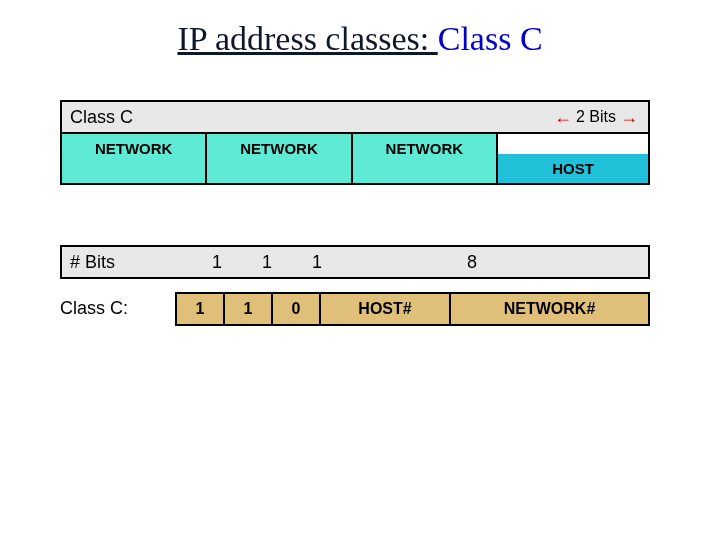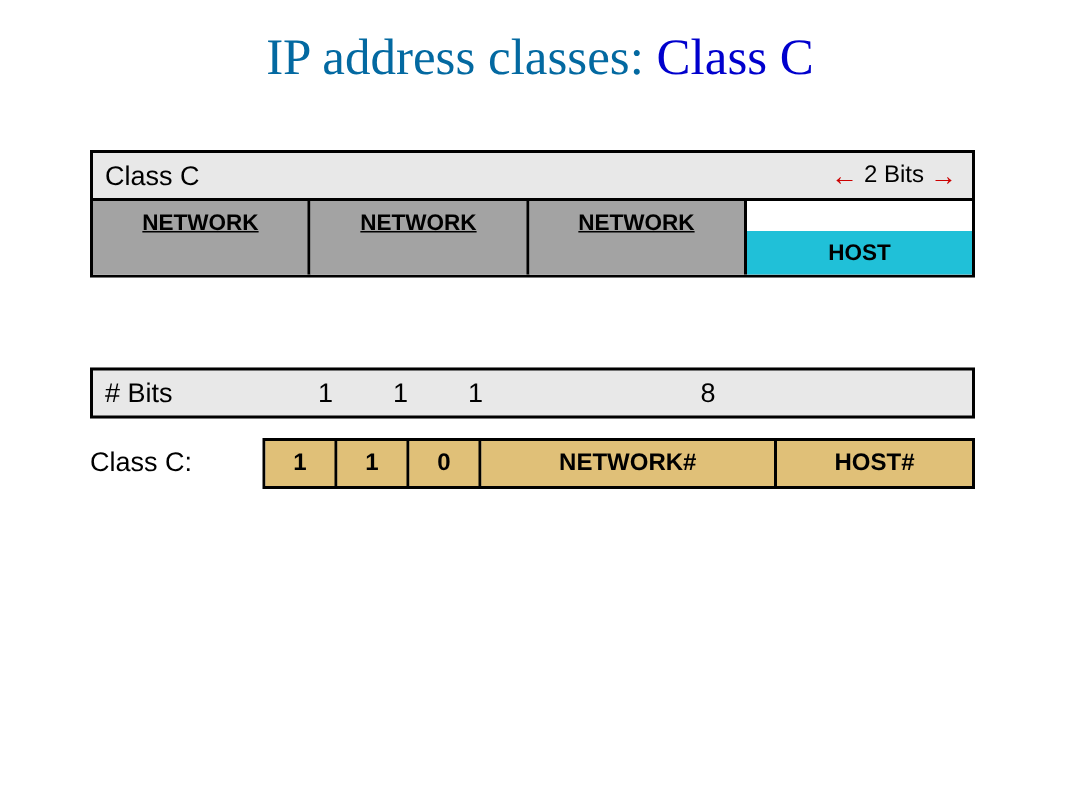--- a/index.html
+++ b/index.html
@@ -13,21 +13,21 @@
   }
   .title {
     position: absolute;
     top: 20px;
     left: 0;
     width: 100%;
     text-align: center;
     font-family: "Times New Roman", serif;
     font-size: 34px;
   }
-  .title .p1 { color: #0369a1; }
+  .title .p1 { color: #0f172a; text-decoration: underline; }
   .title .p2 { color: #0000cd; }
   .panel1 {
     position: absolute;
     left: 60px;
     top: 100px;
     width: 590px;
     border: 2px solid #000;
     background: #e8e8e8;
   }
   .panel1-head {
@@ -53,21 +53,21 @@
     background: #fff;
   }
   .cell {
     border-right: 2px solid #000;
     text-align: center;
     font-size: 15px;
     font-weight: bold;
     padding: 6px 0;
   }
   .cell:last-child { border-right: none; }
-  .cN { flex: 1; background: #a3a3a3; text-decoration: underline; }
+  .cN { flex: 1; background: #5eead4; }
   .cH { width: 150px; background: #20c0d8; margin-top: 20px; }
   .panel2 {
     position: absolute;
     left: 60px;
     top: 245px;
     width: 590px;
     border: 2px solid #000;
     background: #e8e8e8;
     height: 34px;
     display: flex;
@@ -141,16 +141,16 @@
   <div class="bitnum bn1">1</div>
   <div class="bitnum bn8">8</div>
 </div>
 
 <div class="row3wrap">
   <div class="cclabel">Class C:</div>
   <div class="row3">
     <div class="r3c w50">1</div>
     <div class="r3c w50">1</div>
     <div class="r3c w50">0</div>
+    <div class="r3c whost">HOST#</div>
     <div class="r3c wnet">NETWORK#</div>
-    <div class="r3c whost">HOST#</div>
   </div>
 </div>
 
 </body></html>

